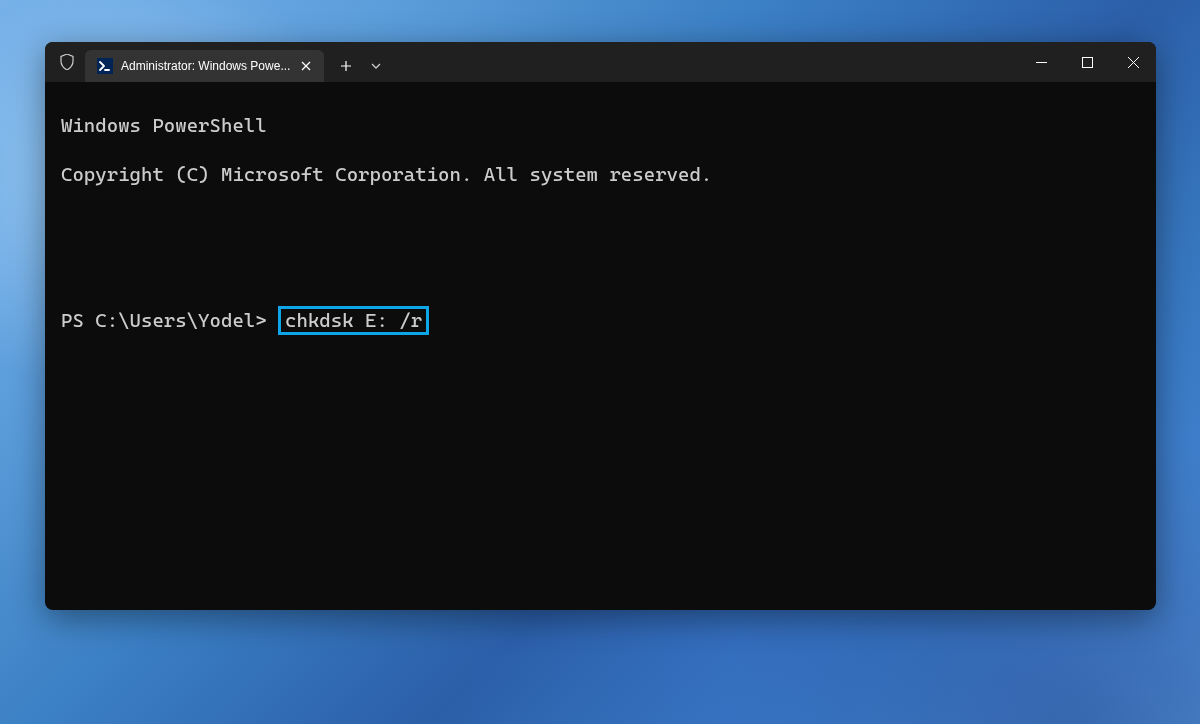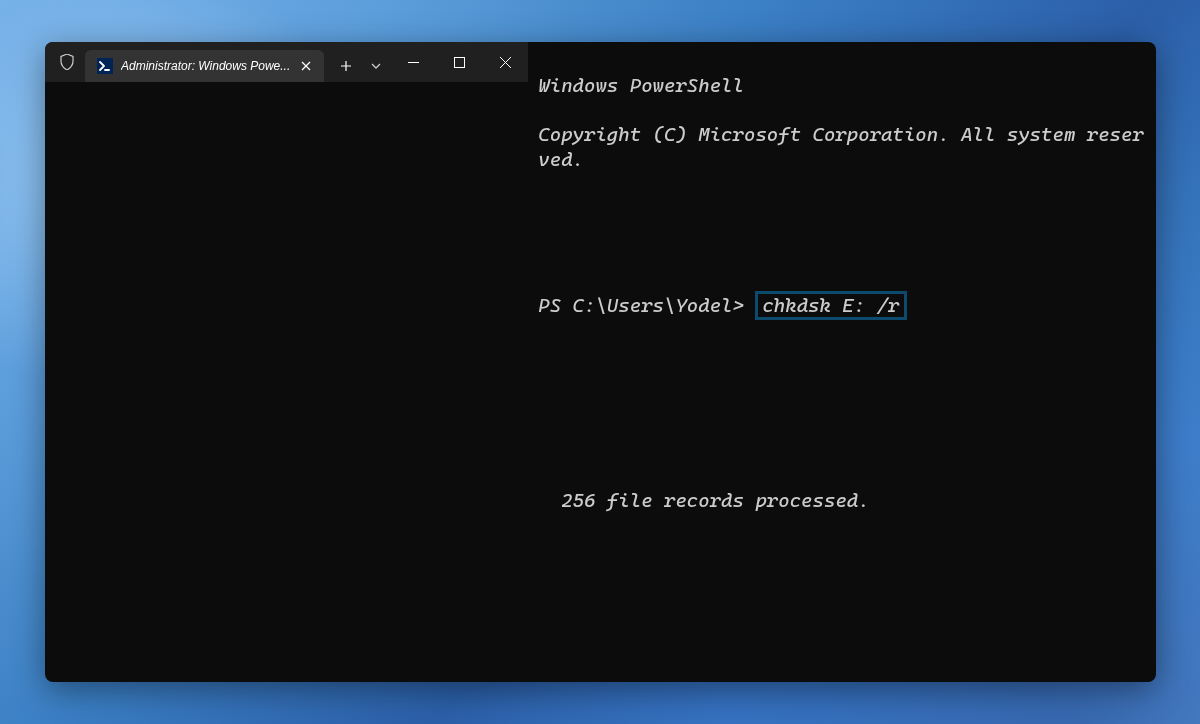--- a/index.html
+++ b/index.html
@@ -38,29 +38,28 @@
       bottom: -300px;
       right: -200px;
       transform: rotate(25deg);
     }
     
     .window {
       position: absolute;
       top: 42px;
       left: 45px;
       width: 1111px;
-      height: 640px;
+      height: 568px;
       background: #0c0c0c;
       border-radius: 8px;
       box-shadow: 0 8px 32px rgba(0, 0, 0, 0.4);
       overflow: hidden;
       z-index: 10;
       display: flex;
-      flex-direction: row;
-      font-style: italic;
+      flex-direction: column;
     }
     
     .titlebar {
       height: 40px;
       background: #202020;
       display: flex;
       align-items: stretch;
     }
     
     .titlebar-left {
@@ -156,37 +155,37 @@
       height: 40px;
       display: flex;
       align-items: center;
       justify-content: center;
       color: #ffffff;
       cursor: pointer;
     }
     
     .terminal-content {
       flex: 1;
-      padding: 8px 10px;
+      padding: 8px 16px;
       font-family: 'Cascadia Mono', 'Consolas', monospace;
       font-size: 19.5px;
       line-height: 1.25;
       color: #cccccc;
       white-space: pre-wrap;
       word-break: break-all;
       overflow: hidden;
     }
     
     .terminal-line {
       white-space: pre-wrap;
       word-break: break-all;
     }
     
     .highlight-box {
-      border: 3px solid #0c4a6e;
+      border: 3px solid #0ea5e9;
       padding: 0 4px;
       display: inline;
     }
     
     .prompt-line {
       white-space: nowrap;
     }
   </style>
 </head>
 <body>
@@ -247,21 +246,20 @@
   </div>
   <div class="terminal-content">
 <div class="terminal-line">Windows PowerShell</div>
 <div class="terminal-line">Copyright (C) Microsoft Corporation. All system reserved.</div>
 <div class="terminal-line">&nbsp;</div>
 <div class="terminal-line">&nbsp;</div>
 <div class="prompt-line"><span>PS C:\Users\Yodel&gt; </span><span class="highlight-box">chkdsk E: /r</span></div>
 <div class="terminal-line">&nbsp;</div>
 <div class="terminal-line">&nbsp;</div>
 <div class="terminal-line">&nbsp;</div>
-<div class="terminal-line">  256 file records processed.</div>
 
 
 
 
 
 
   </div>
 </div>
 
 </body></html>

